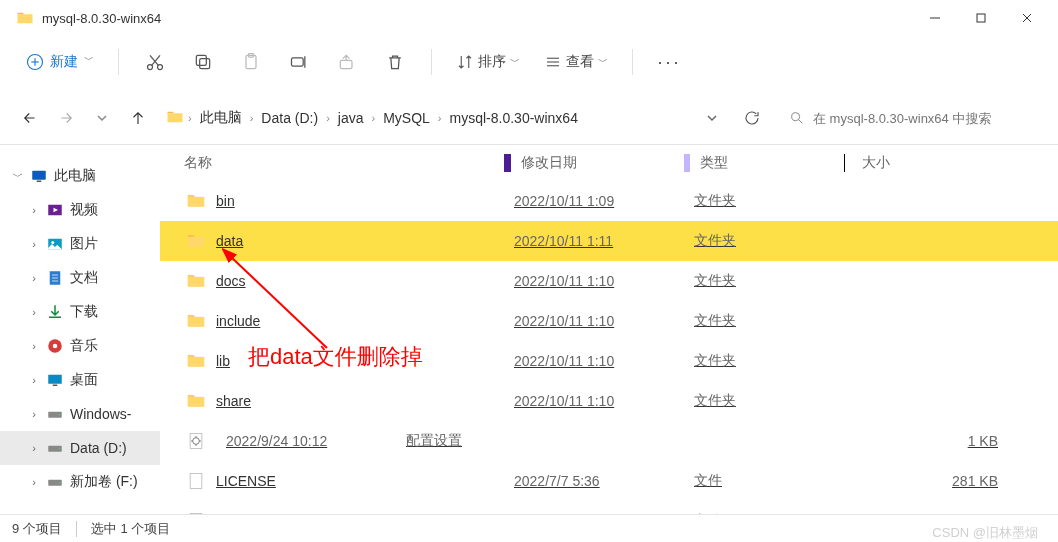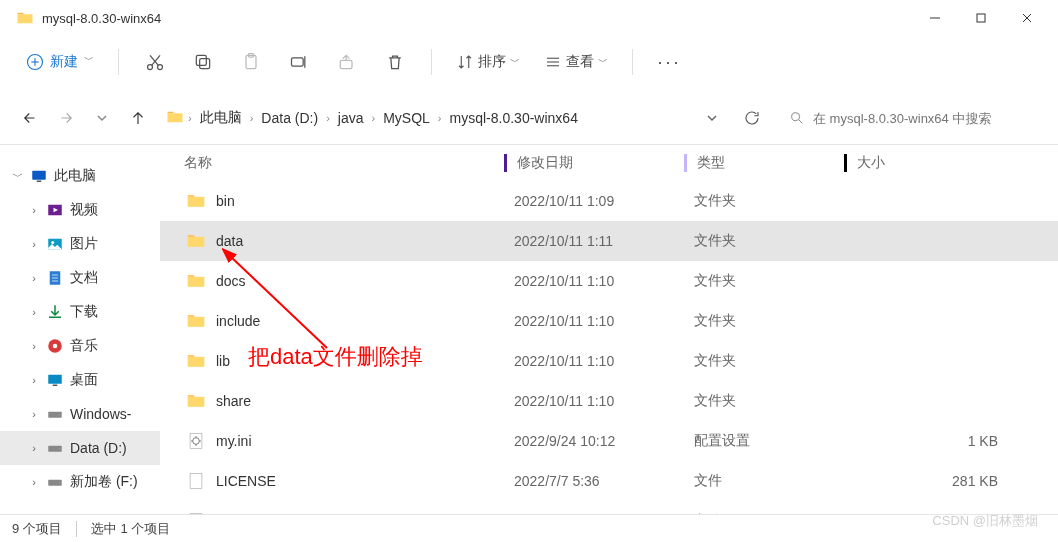--- a/index.html
+++ b/index.html
@@ -43,42 +43,42 @@
 .tree-item { display: flex; align-items: center; height: 34px; padding-left: 12px; gap: 6px; }
 .tree-item.nested { padding-left: 28px; }
 .tree-item.selected { background: #eaeaea; }
 .tree-chev { width: 12px; font-size: 11px; color: #666; display: inline-block; text-align: center; }
 .tree-icon { width: 18px; height: 18px; display: inline-flex; align-items: center; justify-content: center; }
 .tree-label { font-size: 14px; color: #333; white-space: nowrap; overflow: hidden; }
 
 .content { flex: 1; display: flex; flex-direction: column; }
 .col-headers { display: flex; height: 36px; align-items: center; padding-left: 24px; color: #666; font-size: 14px; }
 .col-name { width: 320px; }
-.col-date { width: 180px; border-left: 3px solid #4c1d95; padding-left: 10px; }
-.col-type { width: 160px; border-left: 3px solid #c4b5fd; padding-left: 10px; }
-.col-size { flex: 1; border-left: 3px solid #000000; padding-left: 10px; }
-
-.file-list { flex: 1; overflow-y: auto; }
+.col-date { width: 180px; border-left: 7px solid #4c1d95; padding-left: 10px; }
+.col-type { width: 160px; border-left: 6px solid #c4b5fd; padding-left: 10px; }
+.col-size { flex: 1; border-left: 1px solid #000000; padding-left: 17px; }
+
+.file-list { flex: 1; overflow-y: auto; text-decoration: underline; }
 .file-row { display: flex; height: 40px; align-items: center; padding-left: 24px; }
-.file-row.selected { background: #e5e5e5; }
+.file-row.selected { background: #fde047; }
 .file-row .icon { width: 24px; height: 24px; margin-right: 8px; display: inline-flex; align-items: center; justify-content: center; }
 .file-row .name { width: 288px; }
 .file-row .date { width: 180px; color: #666; padding-left: 10px; }
 .file-row .type { width: 160px; color: #666; padding-left: 10px; }
 .file-row .size { flex: 1; color: #666; text-align: right; padding-right: 60px; }
 
 
 .statusbar { height: 28px; border-top: 1px solid #e5e5e5; display: flex; align-items: center; padding: 0 12px; gap: 14px; font-size: 13px; color: #444; position: absolute; bottom: 0; left: 0; right: 0; background: #fff; }
 .status-sep { width: 1px; height: 16px; background: #ccc; }
 
 
 .annotation-text { position: absolute; color: #ff0000; font-size: 22px; font-weight: normal; pointer-events: none; }
 .annotation-arrow { position: absolute; pointer-events: none; }
 
-.watermark { position: absolute; bottom: 12px; right: 20px; color: #d0d0d0; font-size: 13px; pointer-events: none; z-index: 3; }
+.watermark { position: absolute; bottom: 0; right: 20px; color: #d0d0d0; font-size: 13px; pointer-events: none; z-index: 3; }
 </style>
 </head>
 <body>
 
 <div class="titlebar">
   <span class="folder-icon-small">
     <svg viewBox="0 0 24 24" width="18" height="18">
         <path class="tab" d="M2 5h7l2 2h-9z" fill="#ffb54a"></path>
         <path d="M2 7h20v12H2z" fill="#ffd76b"></path>
       </svg>
@@ -417,21 +417,20 @@
           <span class="size"></span>
         </div>
         <div class="file-row">
           <span class="icon">
             <svg viewBox="0 0 24 24" width="20" height="20">
               <rect x="5" y="3" width="14" height="18" fill="#fff" stroke="#bbb"></rect>
               <circle cx="12" cy="12" r="4" fill="none" stroke="#666"></circle>
               <path d="M12 8v-2M12 18v-2M8 12h-2M18 12h-2" stroke="#666"></path>
             </svg>
           </span>
-          <span class="name">my.ini</span>
           <span class="date">2022/9/24 10:12</span>
           <span class="type">配置设置</span>
           <span class="size">1 KB</span>
         </div>
         <div class="file-row">
           <span class="icon">
             <svg viewBox="0 0 24 24" width="20" height="20">
               <rect x="5" y="3" width="14" height="18" fill="#fff" stroke="#bbb"></rect>
             </svg>
           </span>

